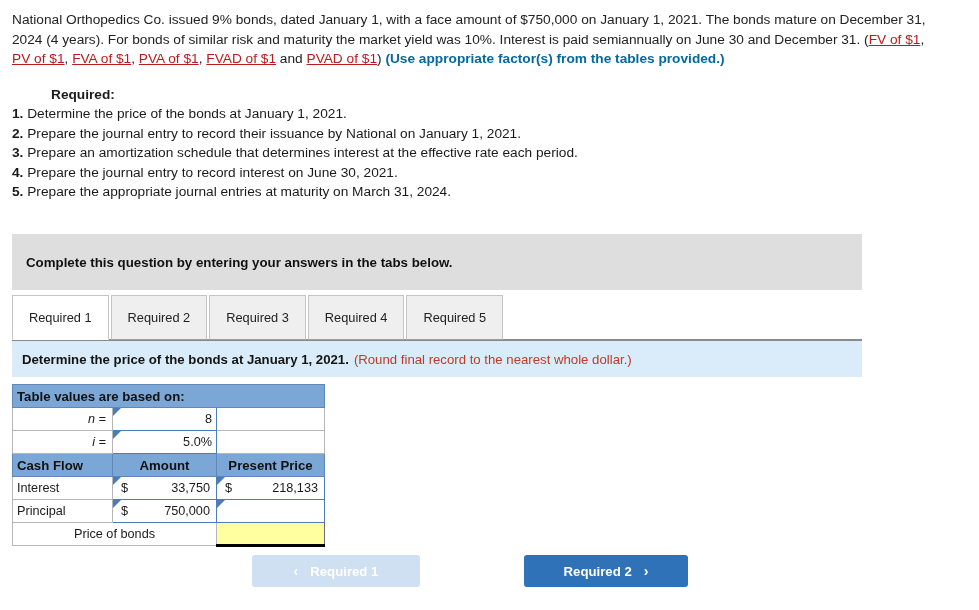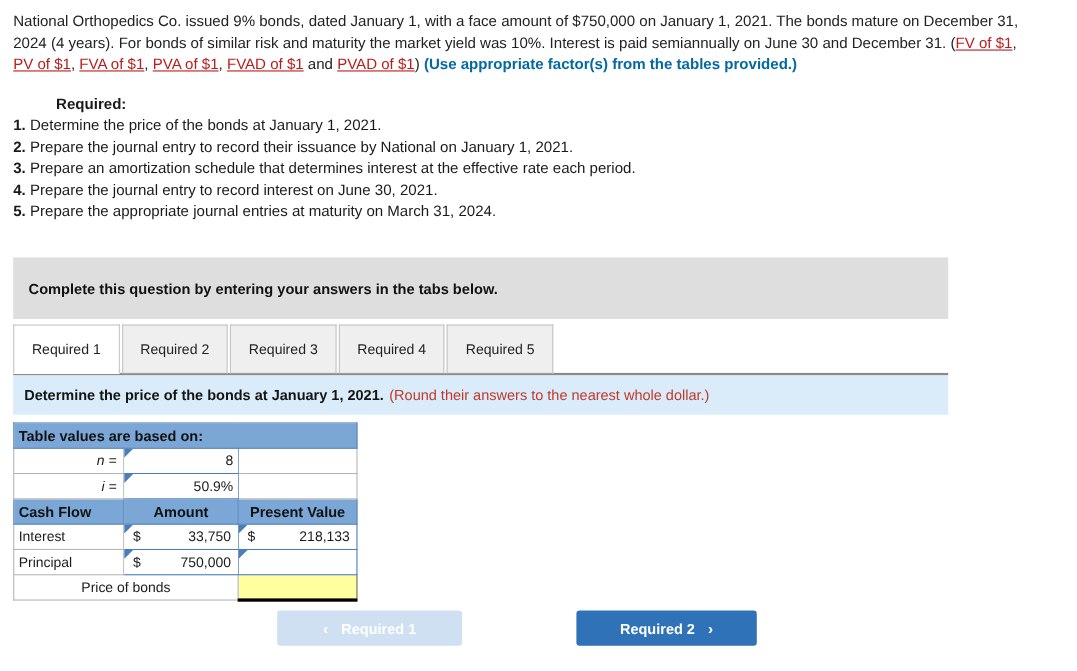--- a/index.html
+++ b/index.html
@@ -291,47 +291,47 @@
       <span>Required 4</span>
     </div>
     <div class="tab">
       <span>Required 5</span>
     </div>
   </div>
 </div>
 
 <div class="blue-bar">
   <span class="bb-text">Determine the price of the bonds at January 1, 2021.</span>
-  <span class="bb-note">(Round their answers to the nearest whole dollar.)</span>
+  <span class="bb-note">(Round final record to the nearest whole dollar.)</span>
 </div>
 
 <table class="sheet">
   <colgroup>
     <col style="width:100px">
     <col style="width:104px">
     <col style="width:108px">
   </colgroup>
   <tbody>
     <tr>
       <td class="hdr lbl-left" colspan="3">Table values are based on:</td>
     </tr>
     <tr>
       <td class="lbl-right">n =</td>
       <td class="cell-input">8</td>
       <td></td>
     </tr>
     <tr>
       <td class="lbl-right">i =</td>
-      <td class="cell-input">50.9%</td>
+      <td class="cell-input">5.0%</td>
       <td></td>
     </tr>
     <tr>
       <td class="hdr lbl-left">Cash Flow</td>
       <td class="hdr hdr-c">Amount</td>
-      <td class="hdr hdr-c">Present Value</td>
+      <td class="hdr hdr-c">Present Price</td>
     </tr>
     <tr>
       <td class="lbl-left">Interest</td>
       <td class="cell-input with-dollar">
         <div class="cd-row">
           <span class="dollar">$</span>
           <span class="amt">33,750</span>
         </div>
       </td>
       <td class="cell-input with-dollar">

